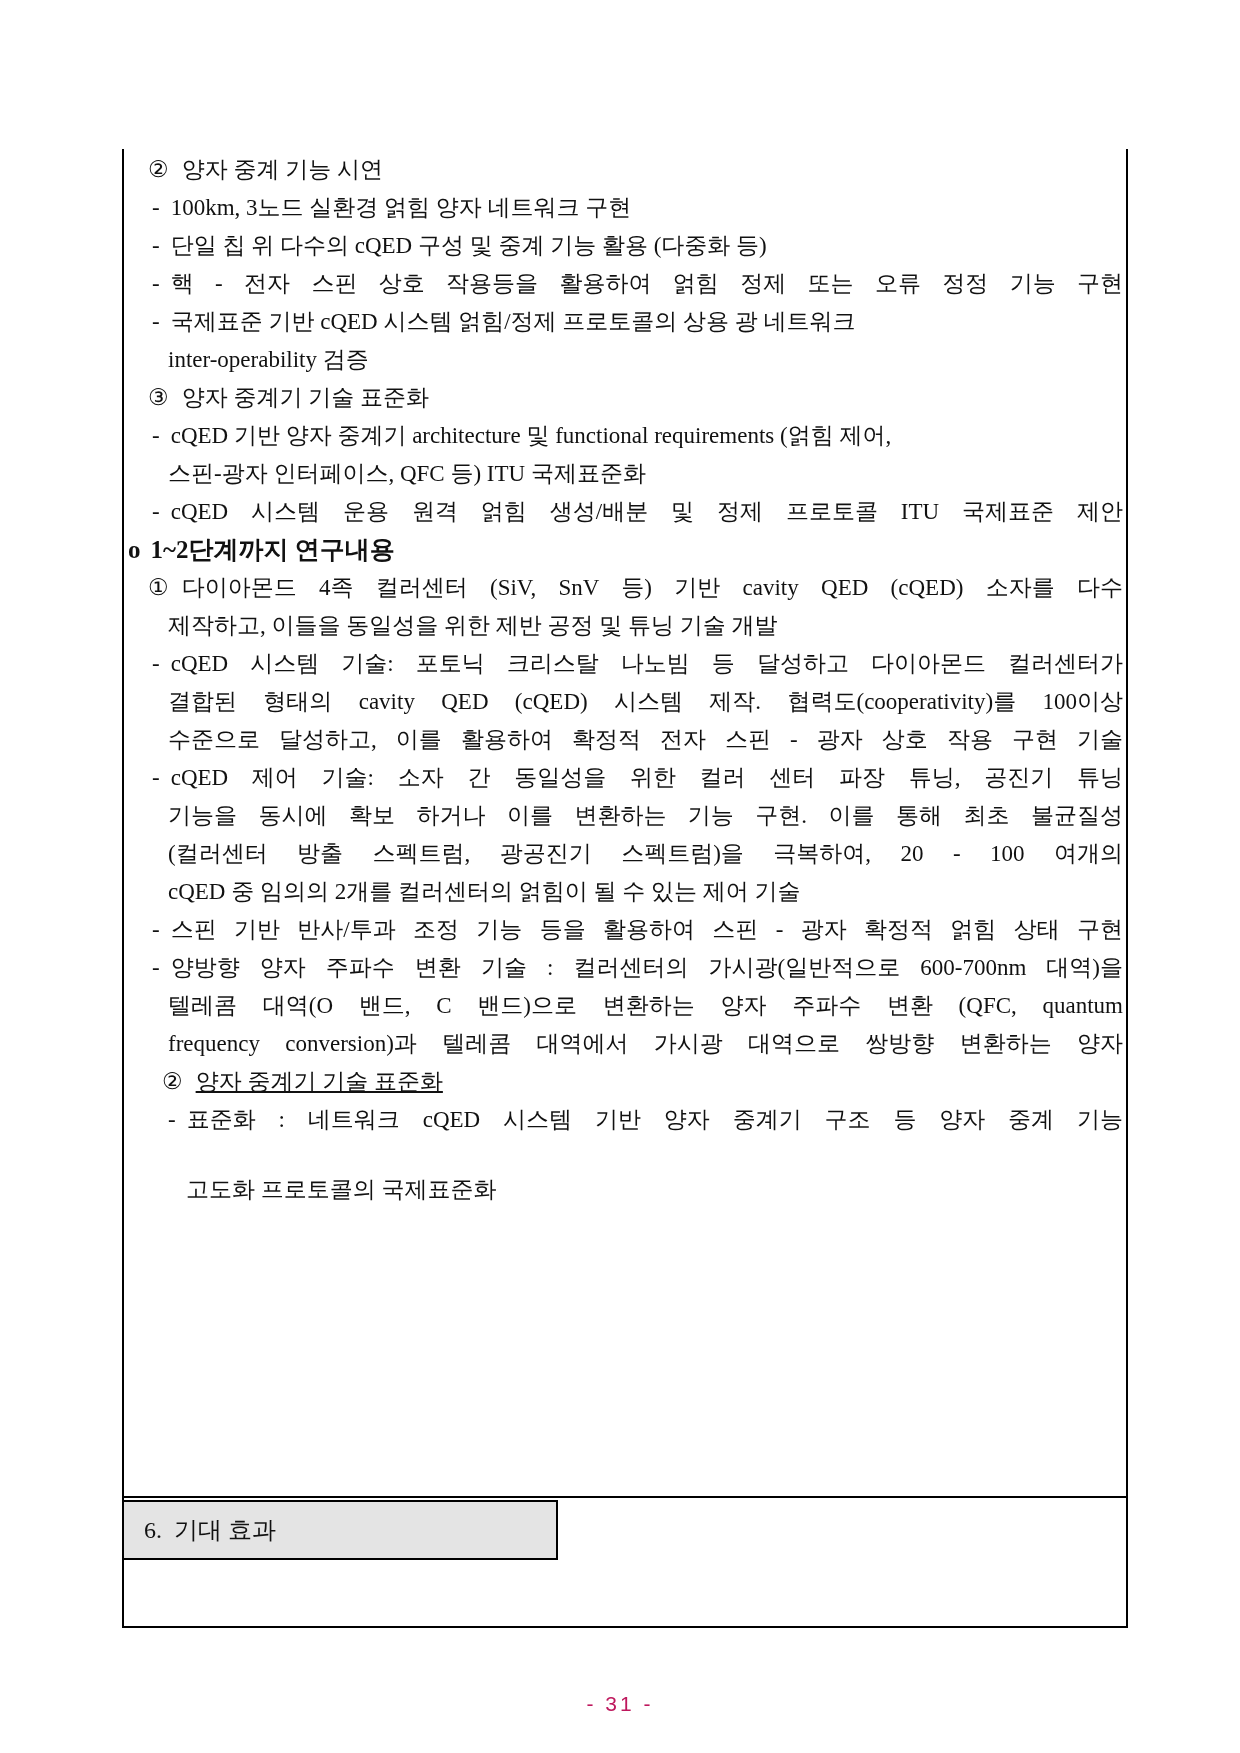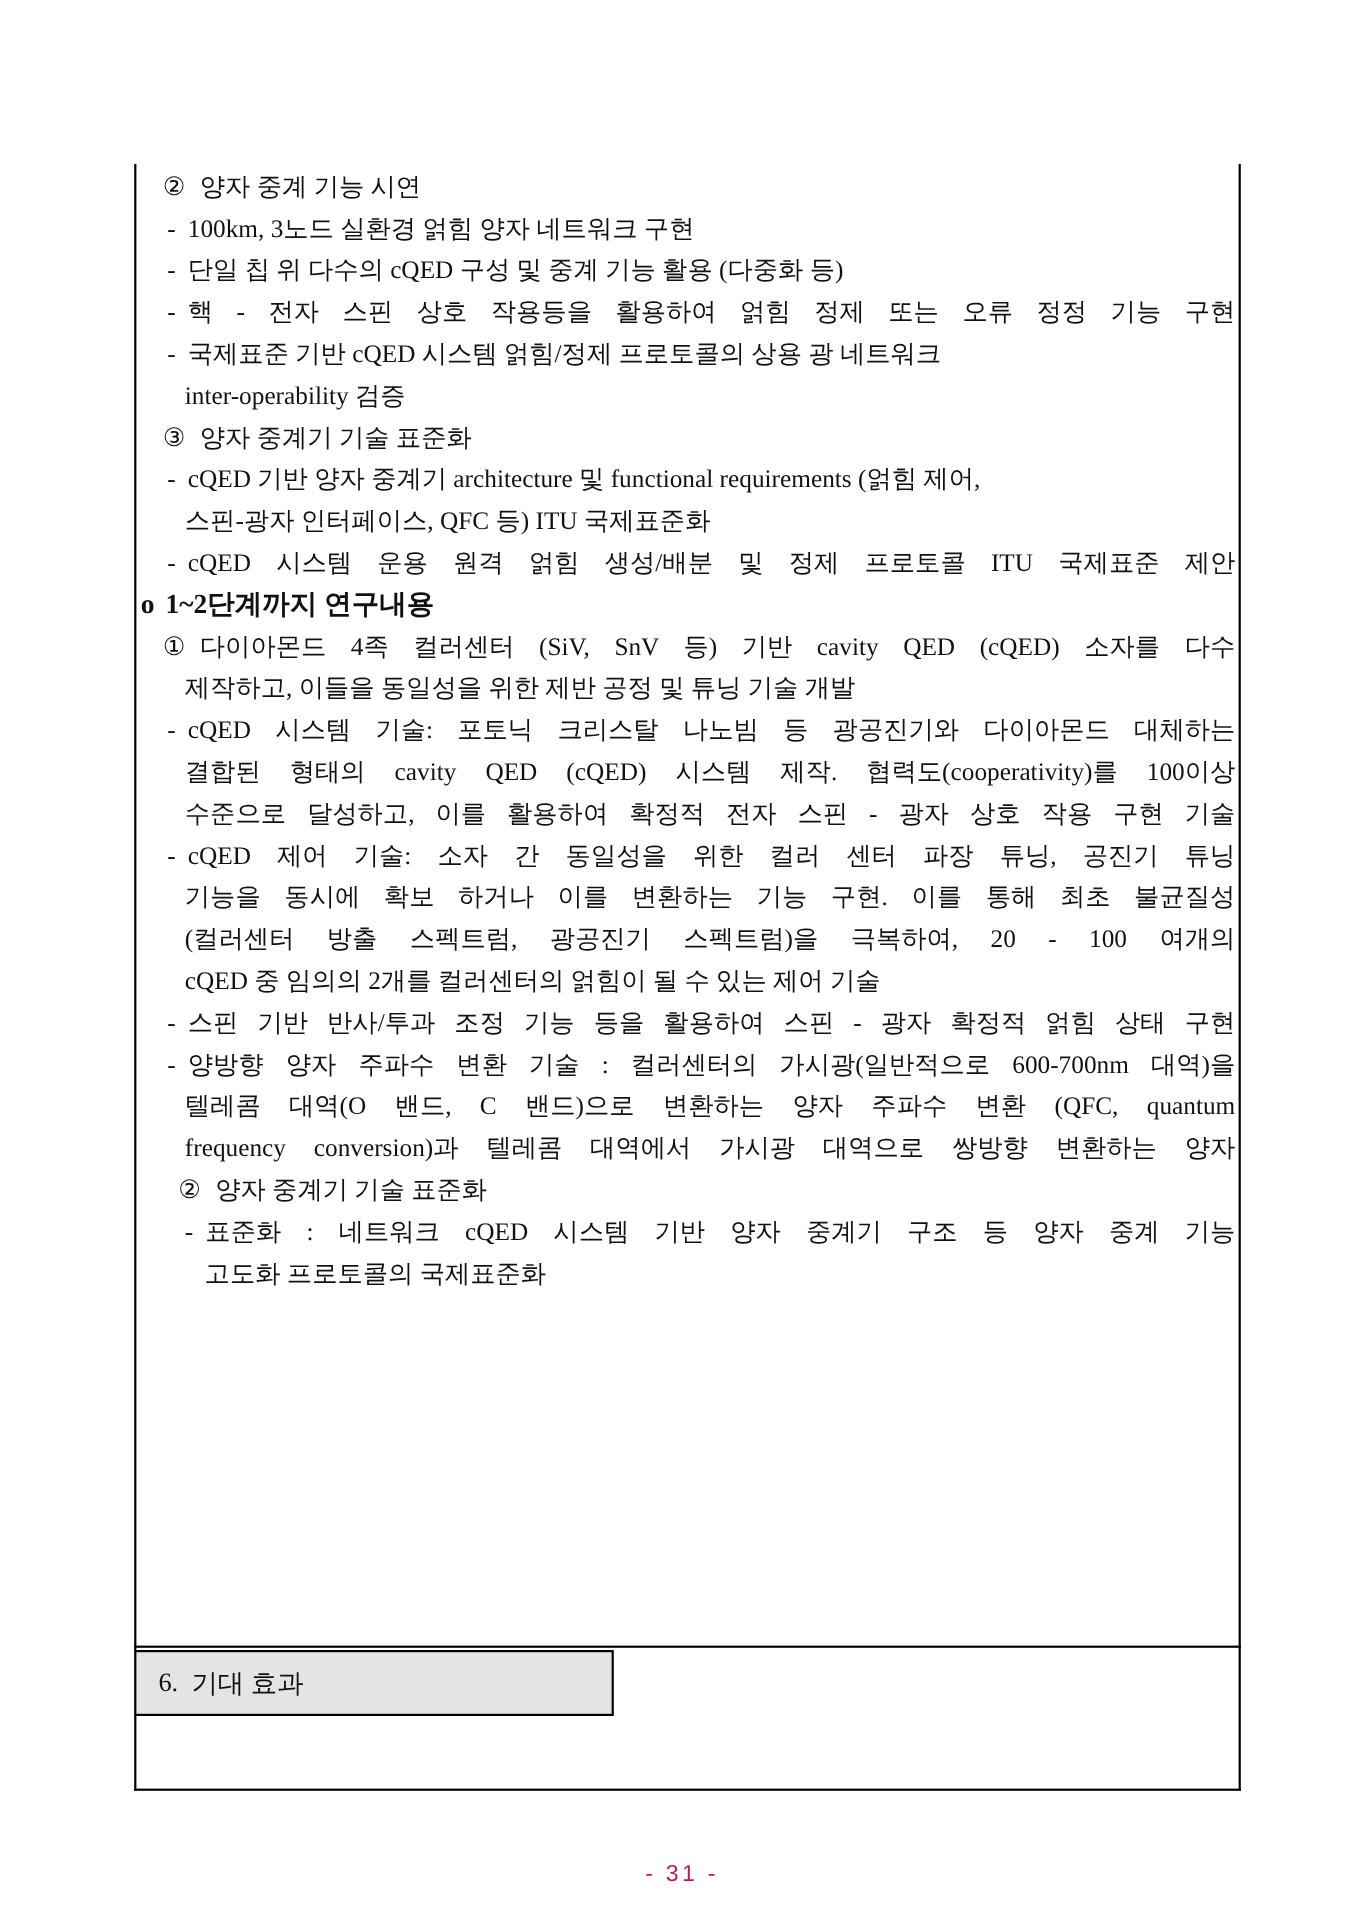--- a/index.html
+++ b/index.html
@@ -49,23 +49,23 @@
   }
   .line.sec-gap { }
   .line.heading {
     padding-left: 4px;
     font-weight: bold;
     font-size: 25px;
   }
   .line.circled.lvl-a { padding-left: 24px; }
   .line.dash.lvl-a    { padding-left: 28px; }
   .line.cont.lvl-a    { padding-left: 44px; }
-  .line.circled.lvl-b { padding-left: 38px; }
+  .line.circled.lvl-b { padding-left: 38px; text-decoration: underline; }
   .line.dash.lvl-b    { padding-left: 44px; }
-  .line.cont.lvl-b    { padding-left: 62px; }
+  .line.cont.lvl-b    { padding-left: 62px; margin-top: 32px; }
   .marker { display: inline-block; }
   .circled .marker { margin-right: 13px; }
   .dash .marker    { margin-right: 11px; }
   .heading .marker { margin-right: 10px; }
   .row6-separator {
     position: absolute;
     left: -2px;
     right: -2px;
     top: 1347px;
     border-top: 2px solid #000;
@@ -108,21 +108,21 @@
       <div class="line dash lvl-a fill"><span class="marker">-</span><span>핵 - 전자 스핀 상호 작용등을 활용하여 얽힘 정제 또는 오류 정정 기능 구현</span></div>
       <div class="line dash lvl-a"><span class="marker">-</span><span>국제표준 기반 cQED 시스템 얽힘/정제 프로토콜의 상용 광 네트워크</span></div>
       <div class="line cont lvl-a"><span>inter-operability 검증</span></div>
       <div class="line circled lvl-a sec-gap"><span class="marker">③</span><span>양자 중계기 기술 표준화</span></div>
       <div class="line dash lvl-a"><span class="marker">-</span><span>cQED 기반 양자 중계기 architecture 및 functional requirements (얽힘 제어,</span></div>
       <div class="line cont lvl-a"><span>스핀-광자 인터페이스, QFC 등) ITU 국제표준화</span></div>
       <div class="line dash lvl-a fill"><span class="marker">-</span><span>cQED 시스템 운용 원격 얽힘 생성/배분 및 정제 프로토콜 ITU 국제표준 제안</span></div>
       <div class="line heading lvl-a sec-gap"><span class="marker">o</span><span>1~2단계까지 연구내용</span></div>
       <div class="line circled lvl-a fill sec-gap"><span class="marker">①</span><span>다이아몬드 4족 컬러센터 (SiV, SnV 등) 기반 cavity QED (cQED) 소자를 다수</span></div>
       <div class="line cont lvl-a"><span>제작하고, 이들을 동일성을 위한 제반 공정 및 튜닝 기술 개발</span></div>
-      <div class="line dash lvl-a fill"><span class="marker">-</span><span>cQED 시스템 기술: 포토닉 크리스탈 나노빔 등 광공진기와 다이아몬드 대체하는</span></div>
+      <div class="line dash lvl-a fill"><span class="marker">-</span><span>cQED 시스템 기술: 포토닉 크리스탈 나노빔 등 달성하고 다이아몬드 컬러센터가</span></div>
       <div class="line cont lvl-a fill"><span>결합된 형태의 cavity QED (cQED) 시스템 제작. 협력도(cooperativity)를 100이상</span></div>
       <div class="line cont lvl-a fill"><span>수준으로 달성하고, 이를 활용하여 확정적 전자 스핀 - 광자 상호 작용 구현 기술</span></div>
       <div class="line dash lvl-a fill"><span class="marker">-</span><span>cQED 제어 기술:  소자 간 동일성을 위한 컬러 센터 파장 튜닝, 공진기 튜닝</span></div>
       <div class="line cont lvl-a fill"><span>기능을 동시에 확보 하거나 이를 변환하는 기능 구현. 이를 통해 최초 불균질성</span></div>
       <div class="line cont lvl-a fill"><span>(컬러센터 방출 스펙트럼, 광공진기 스펙트럼)을 극복하여,  20 - 100 여개의</span></div>
       <div class="line cont lvl-a"><span>cQED 중 임의의 2개를  컬러센터의 얽힘이 될 수 있는 제어 기술</span></div>
       <div class="line dash lvl-a fill"><span class="marker">-</span><span>스핀 기반 반사/투과 조정 기능 등을 활용하여 스핀 - 광자 확정적 얽힘 상태 구현</span></div>
       <div class="line dash lvl-a fill"><span class="marker">-</span><span>양방향 양자 주파수 변환 기술 : 컬러센터의 가시광(일반적으로 600-700nm 대역)을</span></div>
       <div class="line cont lvl-a fill"><span>텔레콤 대역(O 밴드, C 밴드)으로 변환하는 양자 주파수 변환 (QFC, quantum</span></div>
       <div class="line cont lvl-a fill"><span>frequency conversion)과 텔레콤 대역에서 가시광 대역으로 쌍방향 변환하는 양자</span></div>

